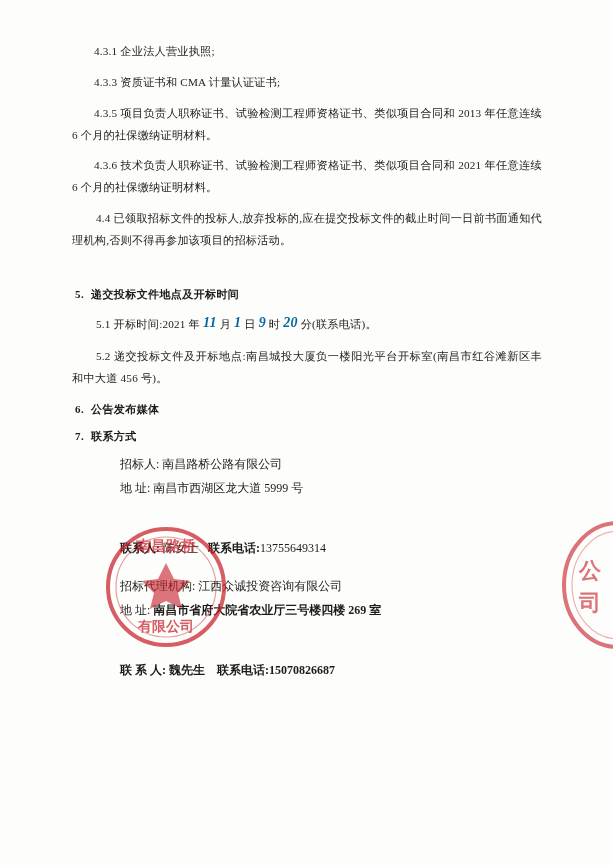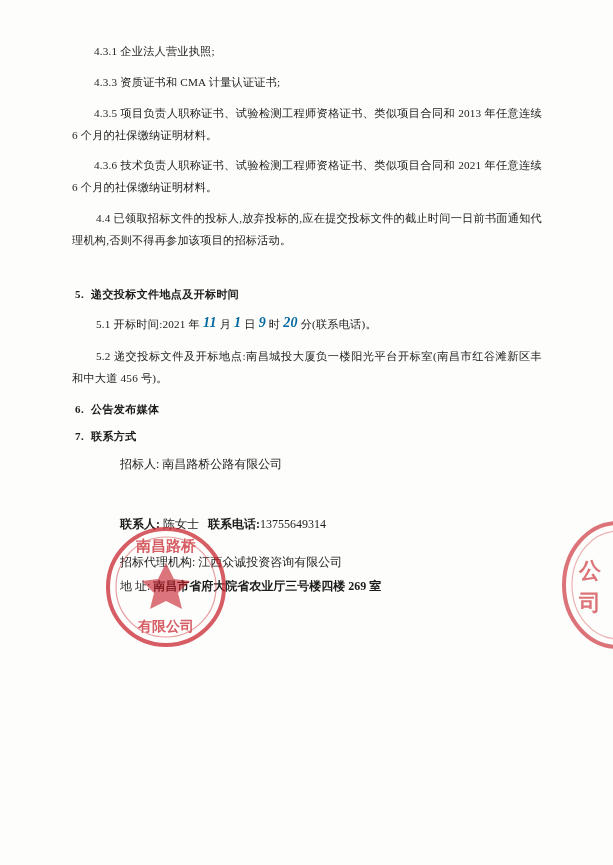--- a/index.html
+++ b/index.html
@@ -131,29 +131,31 @@
       <span class="num">6.</span><span>公告发布媒体</span>
     </h2>
 
 
     <h2 class="heading">
       <span class="num">7.</span><span>联系方式</span>
     </h2>
 
     <p class="field-row"><span class="field-label">招标人:</span>&nbsp;<span>南昌路桥公路有限公司</span></p>
 
+    <p class="field-row"><span class="field-label">地    址:</span>&nbsp;<span>南昌市西湖区龙大道 5999 号</span></p>
 
     <p class="field-row"><span class="field-label bold">联系人:</span>&nbsp;<span>陈女士</span>&nbsp;&nbsp;&nbsp;<span class="bold">联系电话:</span><span>13755649314</span></p>
 
     <div class="block-gap"></div>
 
     <p class="field-row"><span class="field-label">招标代理机构:</span>&nbsp;<span>江西众诚投资咨询有限公司</span></p>
 
     <p class="field-row"><span class="field-label">地    址:</span>&nbsp;<span class="bold">南昌市省府大院省农业厅三号楼四楼 269 室</span></p>
 
+    <p class="field-row"><span class="field-label bold">联 系 人:</span>&nbsp;<span class="bold">魏先生</span>&nbsp;&nbsp;&nbsp;&nbsp;<span class="bold">联系电话:</span><span class="bold">15070826687</span></p>
 
   </div>
 
   <div class="stamp stamp-main">
     <svg viewBox="0 0 124 124" width="124" height="124">
       <circle cx="62" cy="62" r="58" fill="none" stroke="#c8202a" stroke-width="4"></circle>
       <circle cx="62" cy="62" r="50" fill="none" stroke="#c8202a" stroke-width="1.2" opacity="0.6"></circle>
       <path d="M62 38 L70 54 L86 56 L74 68 L78 84 L62 76 L46 84 L50 68 L38 56 L54 54 Z" fill="#c8202a" opacity="0.85"></path>
       <text class="stamp-text" x="62" y="26" font-size="15" text-anchor="middle">南昌路桥</text>
       <text class="stamp-text" x="62" y="106" font-size="14" text-anchor="middle">有限公司</text>

